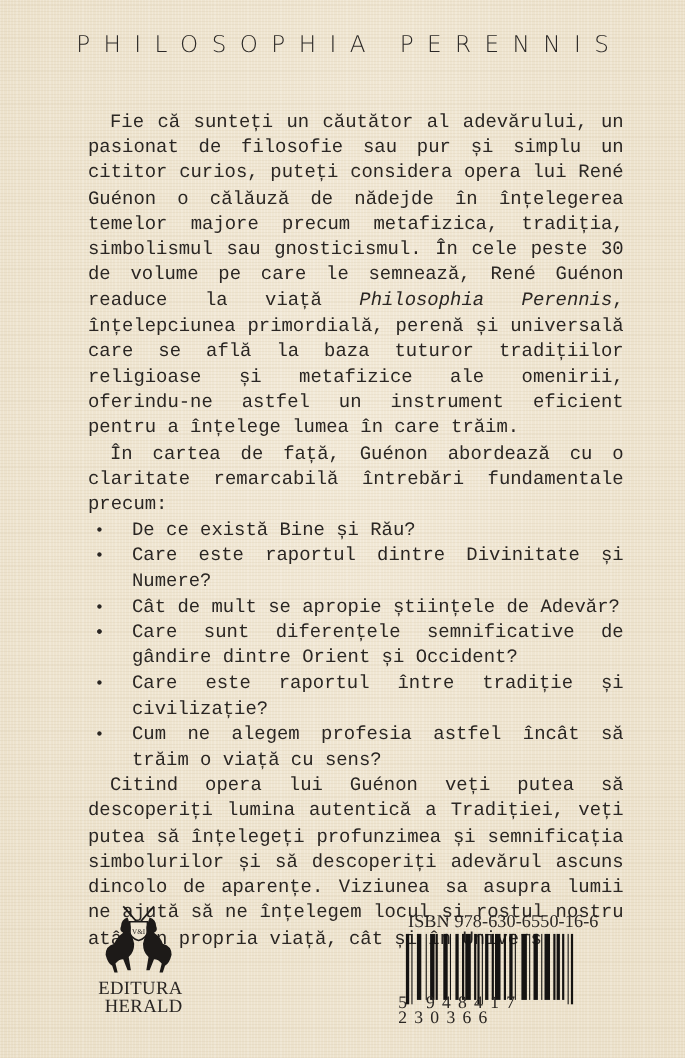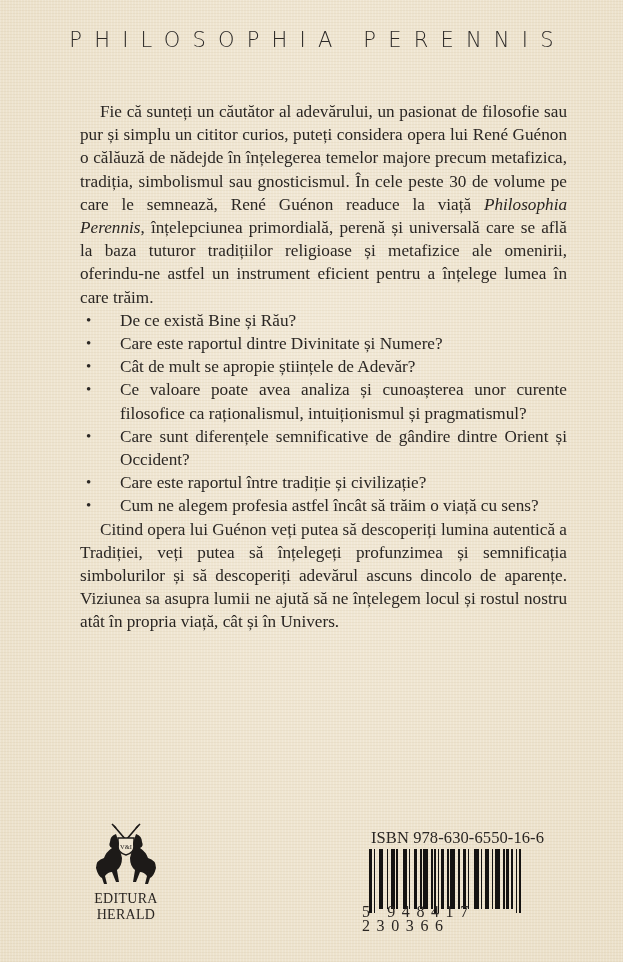--- a/index.html
+++ b/index.html
@@ -19,37 +19,38 @@
     text-align: center;
     font-family: "DejaVu Sans", "Liberation Sans", sans-serif;
     font-size: 21px; letter-spacing: 12.2px;
     color: #2b2826; font-weight: 300;
     padding-left: 12px; box-sizing: border-box;
   }
   .body-text {
     position: absolute; top: 100px; left: 80px; width: 487px;
     font-size: 17.2px; line-height: 23.2px;
     text-align: justify;
+    font-family: Liberation Mono, monospace;
   }
   .body-text p { margin: 0; text-indent: 20px; }
   .body-text p.gap-top { margin-top: 16px; }
   .body-text em { font-style: italic; }
   .questions { list-style: none; margin: 0; padding: 0; }
   .questions li {
     position: relative; padding-left: 40px; text-align: justify;
   }
   .questions li .bullet {
     position: absolute; left: 6px; top: 0; font-size: 15px;
   }
   .logo {
     position: absolute; left: 86px; top: 822px; width: 80px; height: 125px;
   }
   .logo svg { display: block; margin: 0 auto; }
   .publisher-name {
-    font-size: 14px; line-height: 16px; text-align: center; letter-spacing: 0.3px;
+    font-size: 17px; line-height: 16px; text-align: right; letter-spacing: 0.3px;
     margin-top: 3px;
   }
   .barcode-block {
     position: absolute; left: 360px; top: 829px; width: 200px;
   }
   .isbn {
     font-size: 16.5px; text-align: center; letter-spacing: 0.1px;
     padding-right: 5px; line-height: 18px;
   }
   .barcode {
@@ -62,25 +63,26 @@
     padding-left: 2px;
   }
 </style>
 </head>
 <body>
 
 <div class="series-title">PHILOSOPHIA PERENNIS</div>
 
 <div class="body-text">
   <p><span>Fie că sunteți un căutător al adevărului, un pasionat de filosofie sau pur și simplu un cititor curios, puteți considera opera lui René Guénon o călăuză de nădejde în înțelegerea temelor majore precum metafizica, tradiția, simbolismul sau gnosticismul. În cele peste 30 de volume pe care le semnează, René Guénon readuce la viață </span><em>Philosophia Perennis</em><span>, înțelepciunea primordială, perenă și universală care se află la baza tuturor tradițiilor religioase și metafizice ale omenirii, oferindu-ne astfel un instrument eficient pentru a înțelege lumea în care trăim.</span></p>
+  <p>În cartea de față, Guénon abordează cu o claritate remarcabilă întrebări fundamentale precum:</p>
   <ul class="questions">
     <li><span class="bullet">•</span><span>De ce există Bine și Rău?</span></li>
     <li><span class="bullet">•</span><span>Care este raportul dintre Divinitate și Numere?</span></li>
     <li><span class="bullet">•</span><span>Cât de mult se apropie științele de Adevăr?</span></li>
-    <li><span class="bullet">•</span><span>Ce valoare poate avea analiza și cunoașterea unor curente filosofice ca raționalismul, intuiționismul și pragmatismul?</span></li>
+    <li><span class="bullet">•</span></li>
     <li><span class="bullet">•</span><span>Care sunt diferențele semnificative de gândire dintre Orient și Occident?</span></li>
     <li><span class="bullet">•</span><span>Care este raportul între tradiție și civilizație?</span></li>
     <li><span class="bullet">•</span><span>Cum ne alegem profesia astfel încât să trăim o viață cu sens?</span></li>
   </ul>
   <p>Citind opera lui Guénon veți putea să descoperiți lumina autentică a Tradiției, veți putea să înțelegeți profunzimea și semnificația simbolurilor și să descoperiți adevărul ascuns dincolo de aparențe. Viziunea sa asupra lumii ne ajută să ne înțelegem locul și rostul nostru atât în propria viață, cât și în Univers.</p>
 </div>
 
 <div class="logo">
   <svg width="72" height="66" viewBox="0 0 72 66">
 

